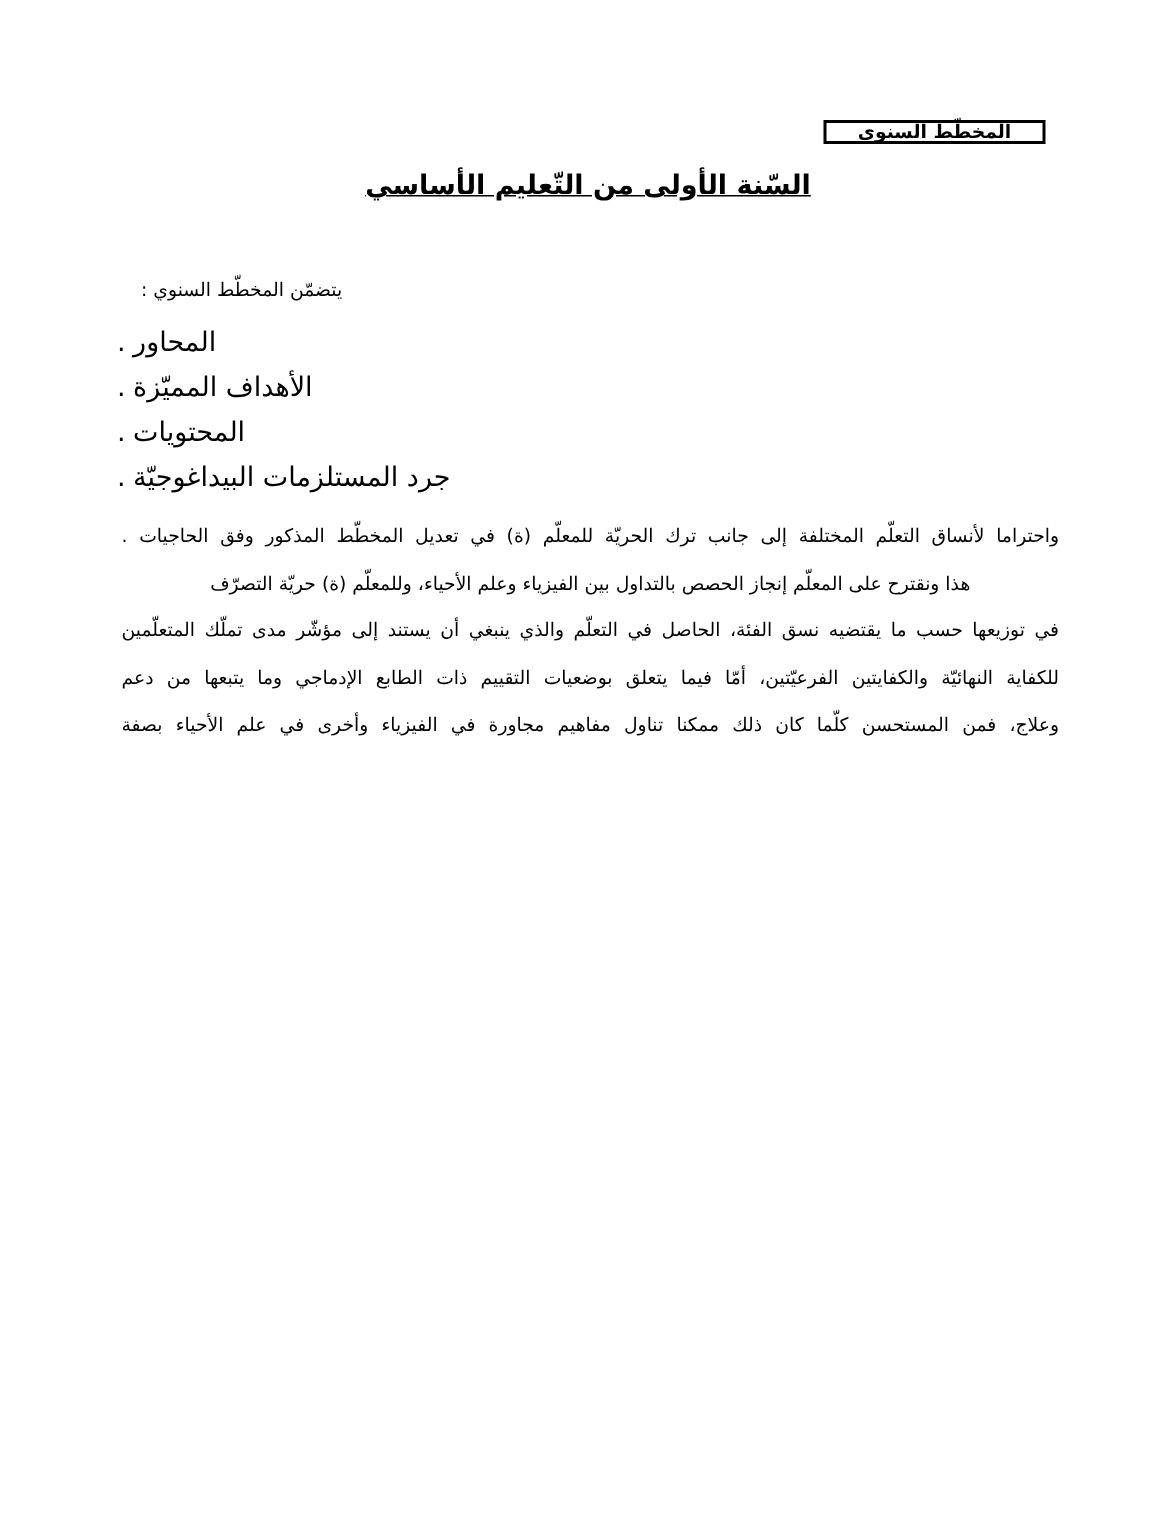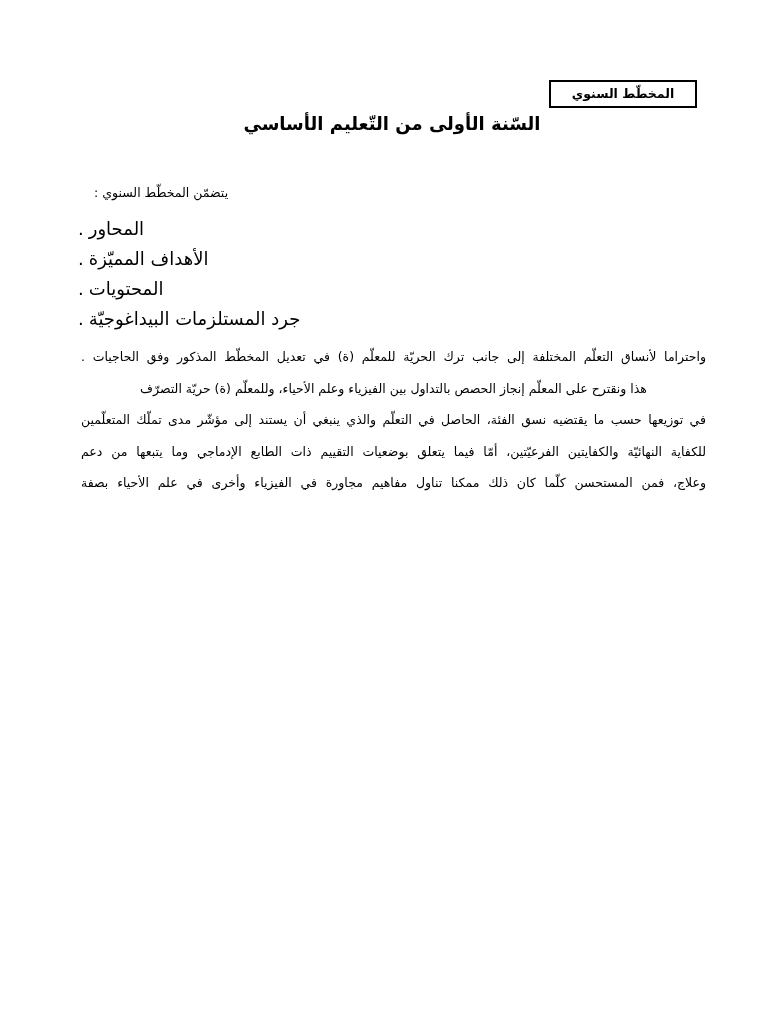--- a/index.html
+++ b/index.html
@@ -18,21 +18,21 @@
     color: #000000;
     direction: rtl;
   }
 
   
   .title-box {
     position: absolute;
     top: 80px;
     right: 87px;
     width: 148px;
-    height: 28px;
+    height: 16px;
     border: 2px solid #000000;
     box-sizing: border-box;
     display: flex;
     align-items: center;
     justify-content: center;
   }
   .title-box-text {
     font-size: 12.5px;
     font-weight: bold;
     letter-spacing: 0.2px;
@@ -44,20 +44,21 @@
   .doc-heading {
     position: absolute;
     top: 112px;
     left: 0;
     right: 0;
     text-align: center;
     font-size: 18px;
     font-weight: bold;
     line-height: 1.3;
     letter-spacing: 0.3px;
+    text-decoration: underline;
   }
 
   
   .intro-line {
     position: absolute;
     top: 184px;
     right: 0;
     width: 706px;
     text-align: left;
     font-size: 12.5px;

